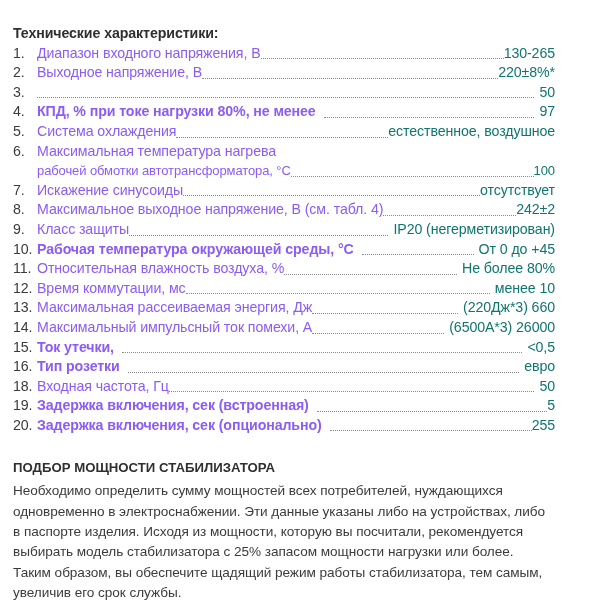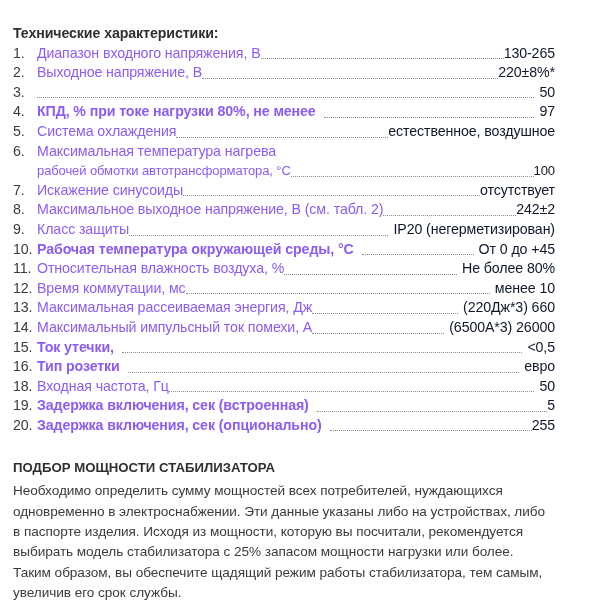--- a/index.html
+++ b/index.html
@@ -71,21 +71,21 @@
     content: "";
     position: absolute;
     left: 0;
     right: 0;
     bottom: 3px;
     border-bottom: 1.6px dotted #8b8b8f;
   }
   .leader.pad-l { margin-left: 4px; }
   .spec-value {
     flex: 0 0 auto;
-    color: #0f172a;
+    color: #0f766e;
     text-align: right;
     padding-left: 0;
   }
   .spec-value.gap { padding-left: 5px; }
   .spec-cont {
     display: flex;
     align-items: baseline;
     font-size: 13px;
     line-height: 19.6px;
     letter-spacing: -0.1px;
@@ -178,21 +178,21 @@
           <div class="spec-row">
             <span class="spec-num">7.</span>
             <span class="spec-label">Искажение синусоиды</span>
             <span class="leader"></span>
             <span class="spec-value">отсутствует</span>
           </div>
         </li>
         <li>
           <div class="spec-row">
             <span class="spec-num">8.</span>
-            <span class="spec-label">Максимальное выходное напряжение, В (см. табл. 2)</span>
+            <span class="spec-label">Максимальное выходное напряжение, В (см. табл. 4)</span>
             <span class="leader"></span>
             <span class="spec-value">242±2</span>
           </div>
         </li>
         <li>
           <div class="spec-row">
             <span class="spec-num">9.</span>
             <span class="spec-label">Класс защиты</span>
             <span class="leader"></span>
             <span class="spec-value gap">IP20 (негерметизирован)</span>

